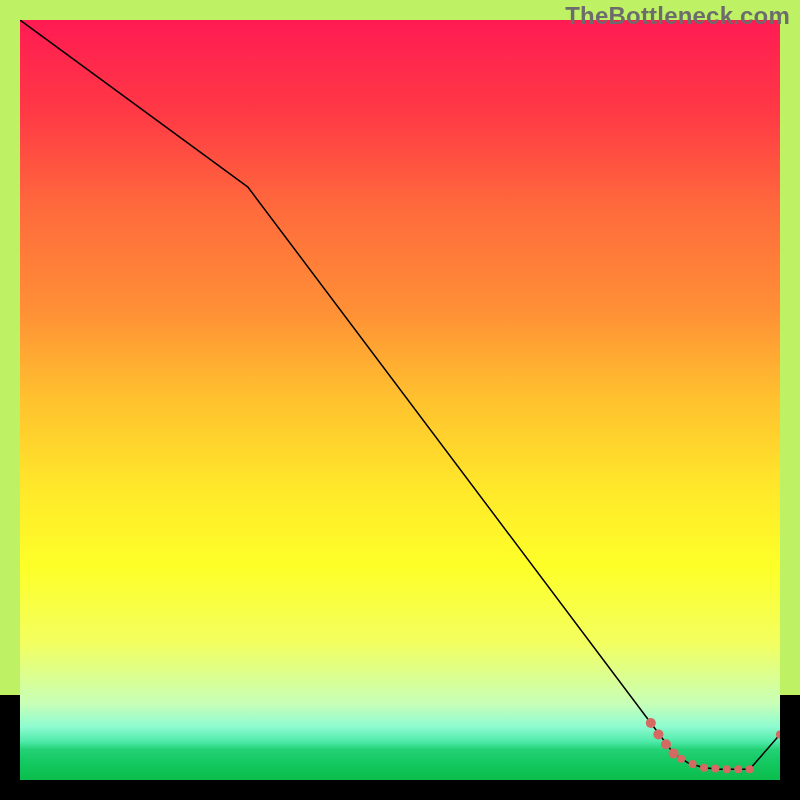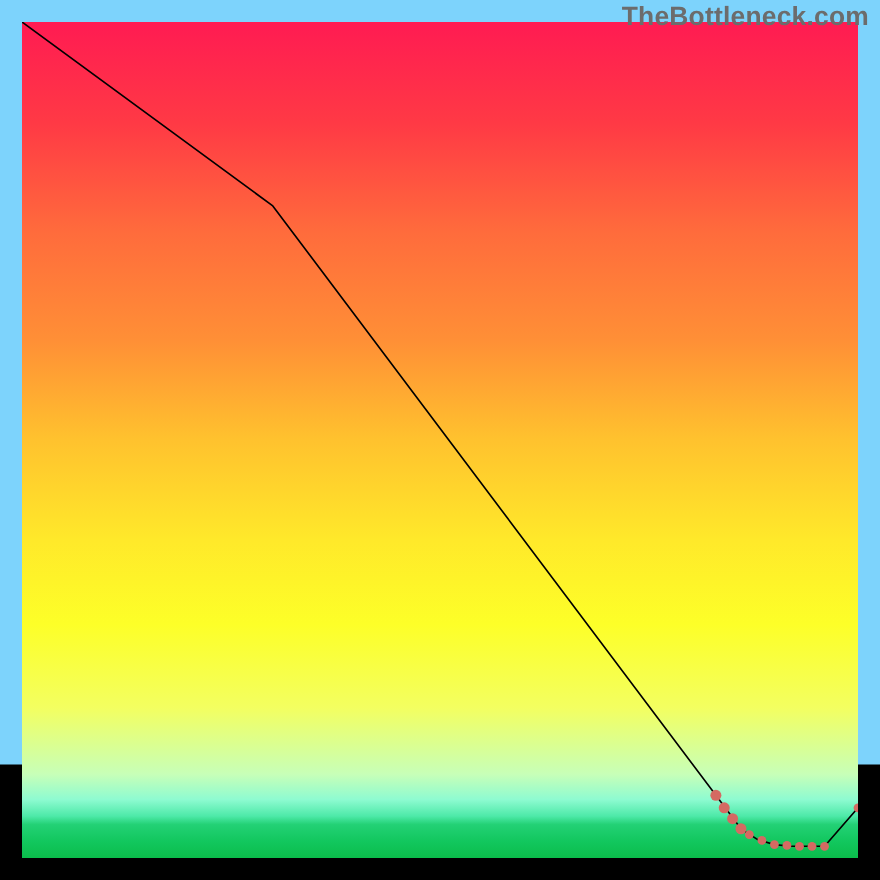--- a/index.html
+++ b/index.html
@@ -8,21 +8,21 @@
     width: 800px;
     height: 800px;
     background: #000000;
     overflow: hidden;
     font-family: Arial, Helvetica, sans-serif;
   }
   .frame {
     position: relative;
     width: 800px;
     height: 695px;
-    background: #7dd3fc;
+    background: #bef264;
   }
   .watermark {
     position: absolute;
     top: 2px;
     right: 10px;
     color: #6c6c6c;
     font-size: 24px;
     font-weight: 600;
     letter-spacing: 0.2px;
     z-index: 5;

